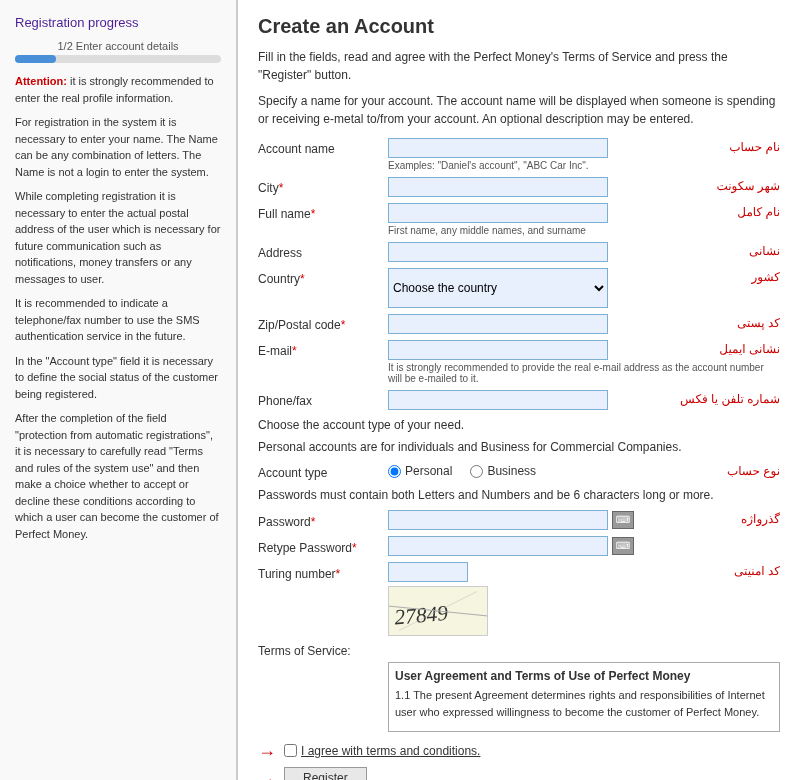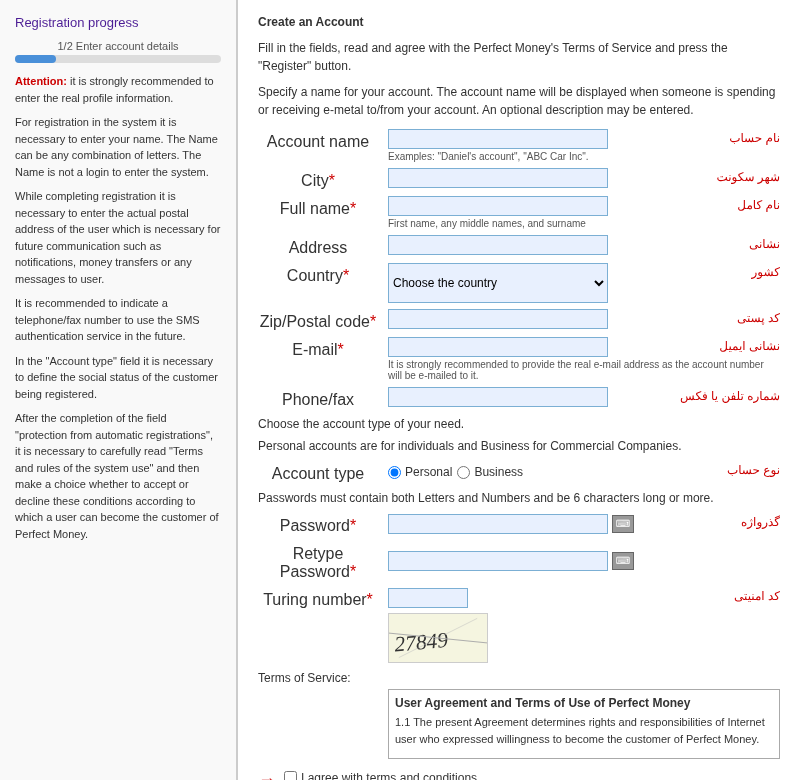--- a/index.html
+++ b/index.html
@@ -7,40 +7,40 @@
     .container { display: flex; width: 800px; min-height: 780px; }
     .sidebar { width: 260px; padding: 15px 15px 15px 15px; border-right: 1px solid #ccc; background: #f9f9f9; }
     .main { flex: 1; padding: 15px 20px; }
     .sidebar h3 { font-size: 13px; font-weight: normal; margin-bottom: 10px; color: #4c1d95; }
     .progress-step { text-align: center; margin-bottom: 10px; }
     .progress-step .step-text { font-size: 11px; color: #555; }
     .progress-bar-outer { background: #ddd; height: 8px; border-radius: 4px; margin-top: 3px; }
     .progress-bar-inner { background: #4a90d9; height: 8px; border-radius: 4px; width: 20%; }
     .sidebar p { font-size: 11px; color: #333; margin-bottom: 8px; line-height: 1.5; }
     .sidebar p .attention { font-weight: bold; color: #c00; }
-    .main h2 { font-size: 12px; font-weight: bold; margin-bottom: 10px; color: #333; }
+    .main h2 { font-size: 20px; font-weight: bold; margin-bottom: 10px; color: #333; }
     .main .intro { font-size: 12px; margin-bottom: 8px; line-height: 1.5; }
     .form-section { margin-top: 10px; }
     .form-row { display: flex; align-items: flex-start; margin-bottom: 6px; position: relative; }
-    .form-label { width: 130px; min-width: 130px; font-size: 16px; padding-top: 4px; text-align: center; padding-right: 10px; color: #333; }
+    .form-label { width: 130px; min-width: 130px; font-size: 12px; padding-top: 4px; text-align: left; padding-right: 10px; color: #333; }
     .form-label .req { color: #c00; }
     .form-input-wrap { flex: 1; }
     .form-input-wrap input[type="text"],
     .form-input-wrap input[type="password"],
     .form-input-wrap input[type="email"] {
       width: 220px; height: 20px; border: 1px solid #7bafd4; padding: 2px 4px; font-size: 12px; background: #e8f0fe;
     }
     .form-input-wrap input.short { width: 80px; }
     .form-input-wrap .hint { font-size: 10px; color: #555; margin-top: 2px; }
     .form-input-wrap select { width: 220px; height: 40px; border: 1px solid #7bafd4; font-size: 12px; background: #e8f0fe; }
     .fa-label { position: absolute; right: 0; top: 2px; font-size: 12px; color: #c00; font-family: 'Tahoma', sans-serif; direction: rtl; }
     .section-text { font-size: 12px; margin: 8px 0; color: #333; }
     .account-type-row { display: flex; align-items: center; margin-bottom: 6px; }
     .account-type-row .form-label { }
-    .radio-group { display: flex; gap: 5px; align-items: flex-start; font-size: 12px; }
+    .radio-group { display: flex; gap: 18px; align-items: flex-start; font-size: 12px; }
     .radio-group label { display: flex; align-items: center; gap: 4px; cursor: pointer; }
     .password-row { display: flex; align-items: center; margin-bottom: 6px; position: relative; }
     .keyboard-icon { width: 22px; height: 18px; background: #999; border: 1px solid #666; display: inline-block; margin-left: 4px; vertical-align: middle; cursor: pointer; }
     .keyboard-icon::after { content: '⌨'; color: #fff; font-size: 10px; display: block; text-align: center; line-height: 16px; }
     .turing-img-wrap { width: 100px; height: 50px; background: #f0f0e0; border: 1px solid #ccc; display: flex; align-items: center; justify-content: center; margin-left: 130px; margin-top: 4px; overflow: hidden; }
     .captcha-svg { width: 100px; height: 50px; }
     .tos-label { font-size: 12px; margin: 8px 0 4px 0; }
     .tos-box { margin-left: 130px; width: 392px; height: 70px; border: 1px solid #aaa; overflow-y: scroll; padding: 6px; font-size: 11px; background: #fff; }
     .tos-box h4 { font-size: 12px; font-weight: bold; margin-bottom: 4px; }
     .tos-box p { font-size: 11px; line-height: 1.5; }

